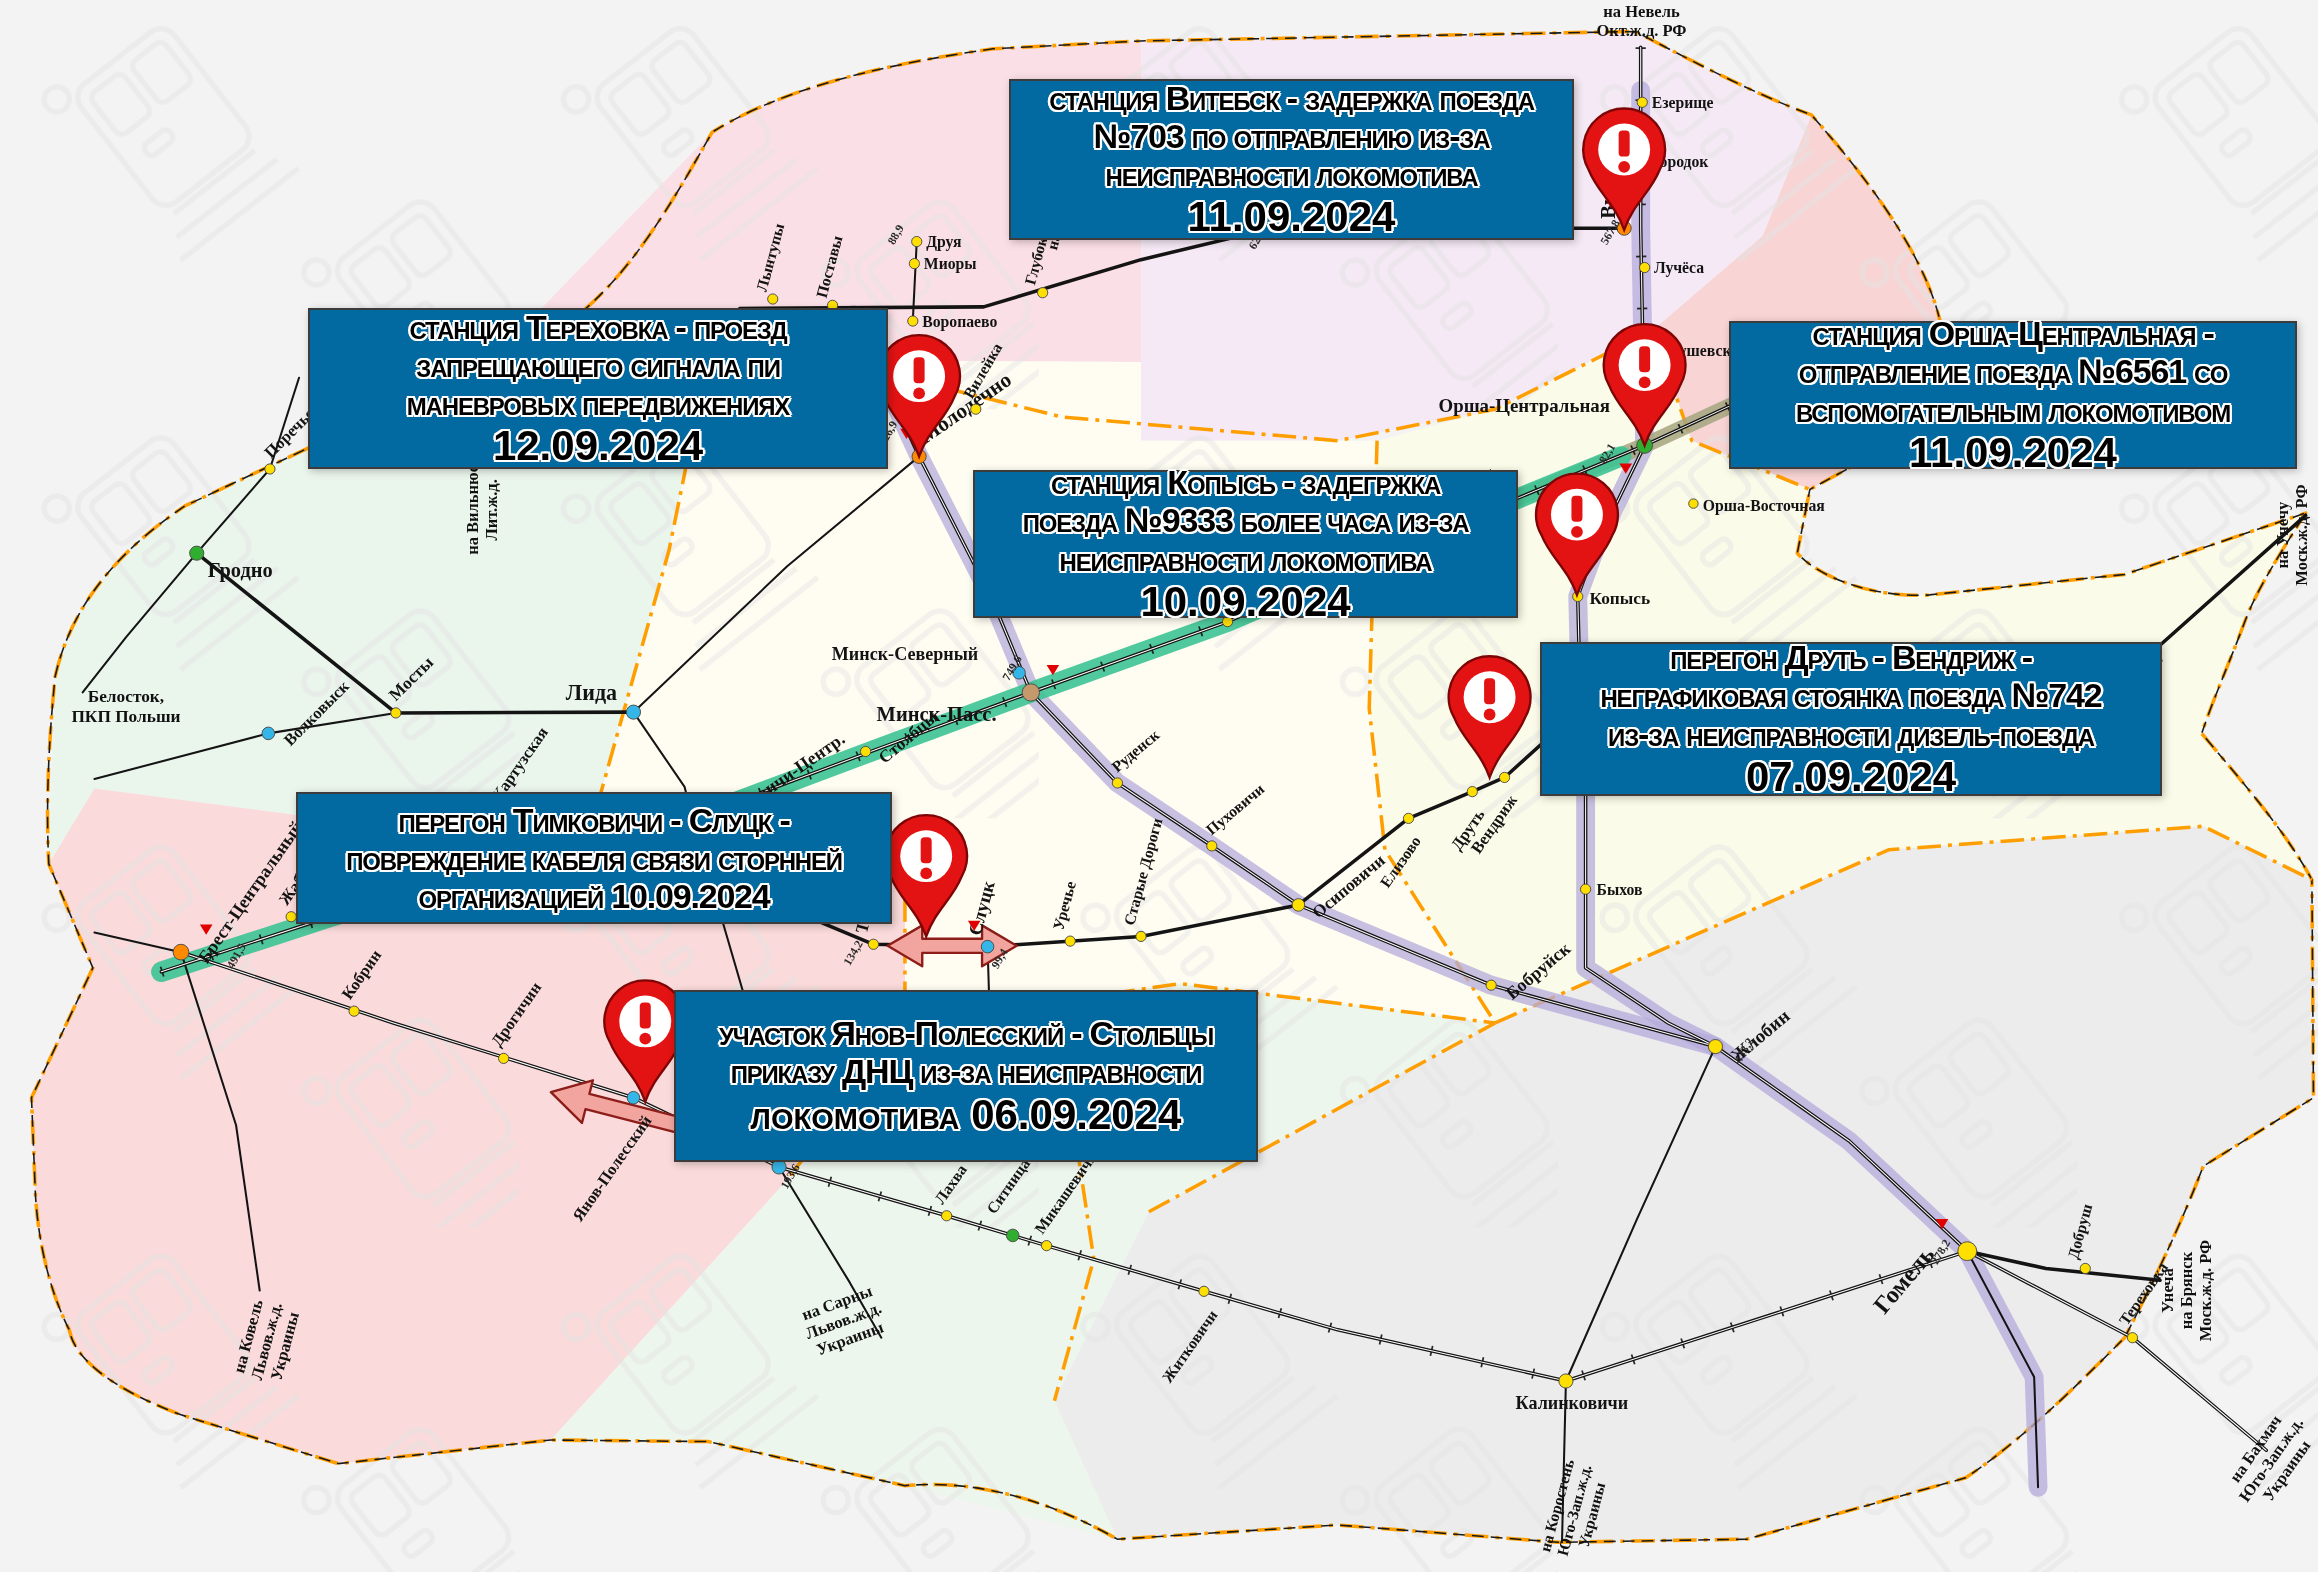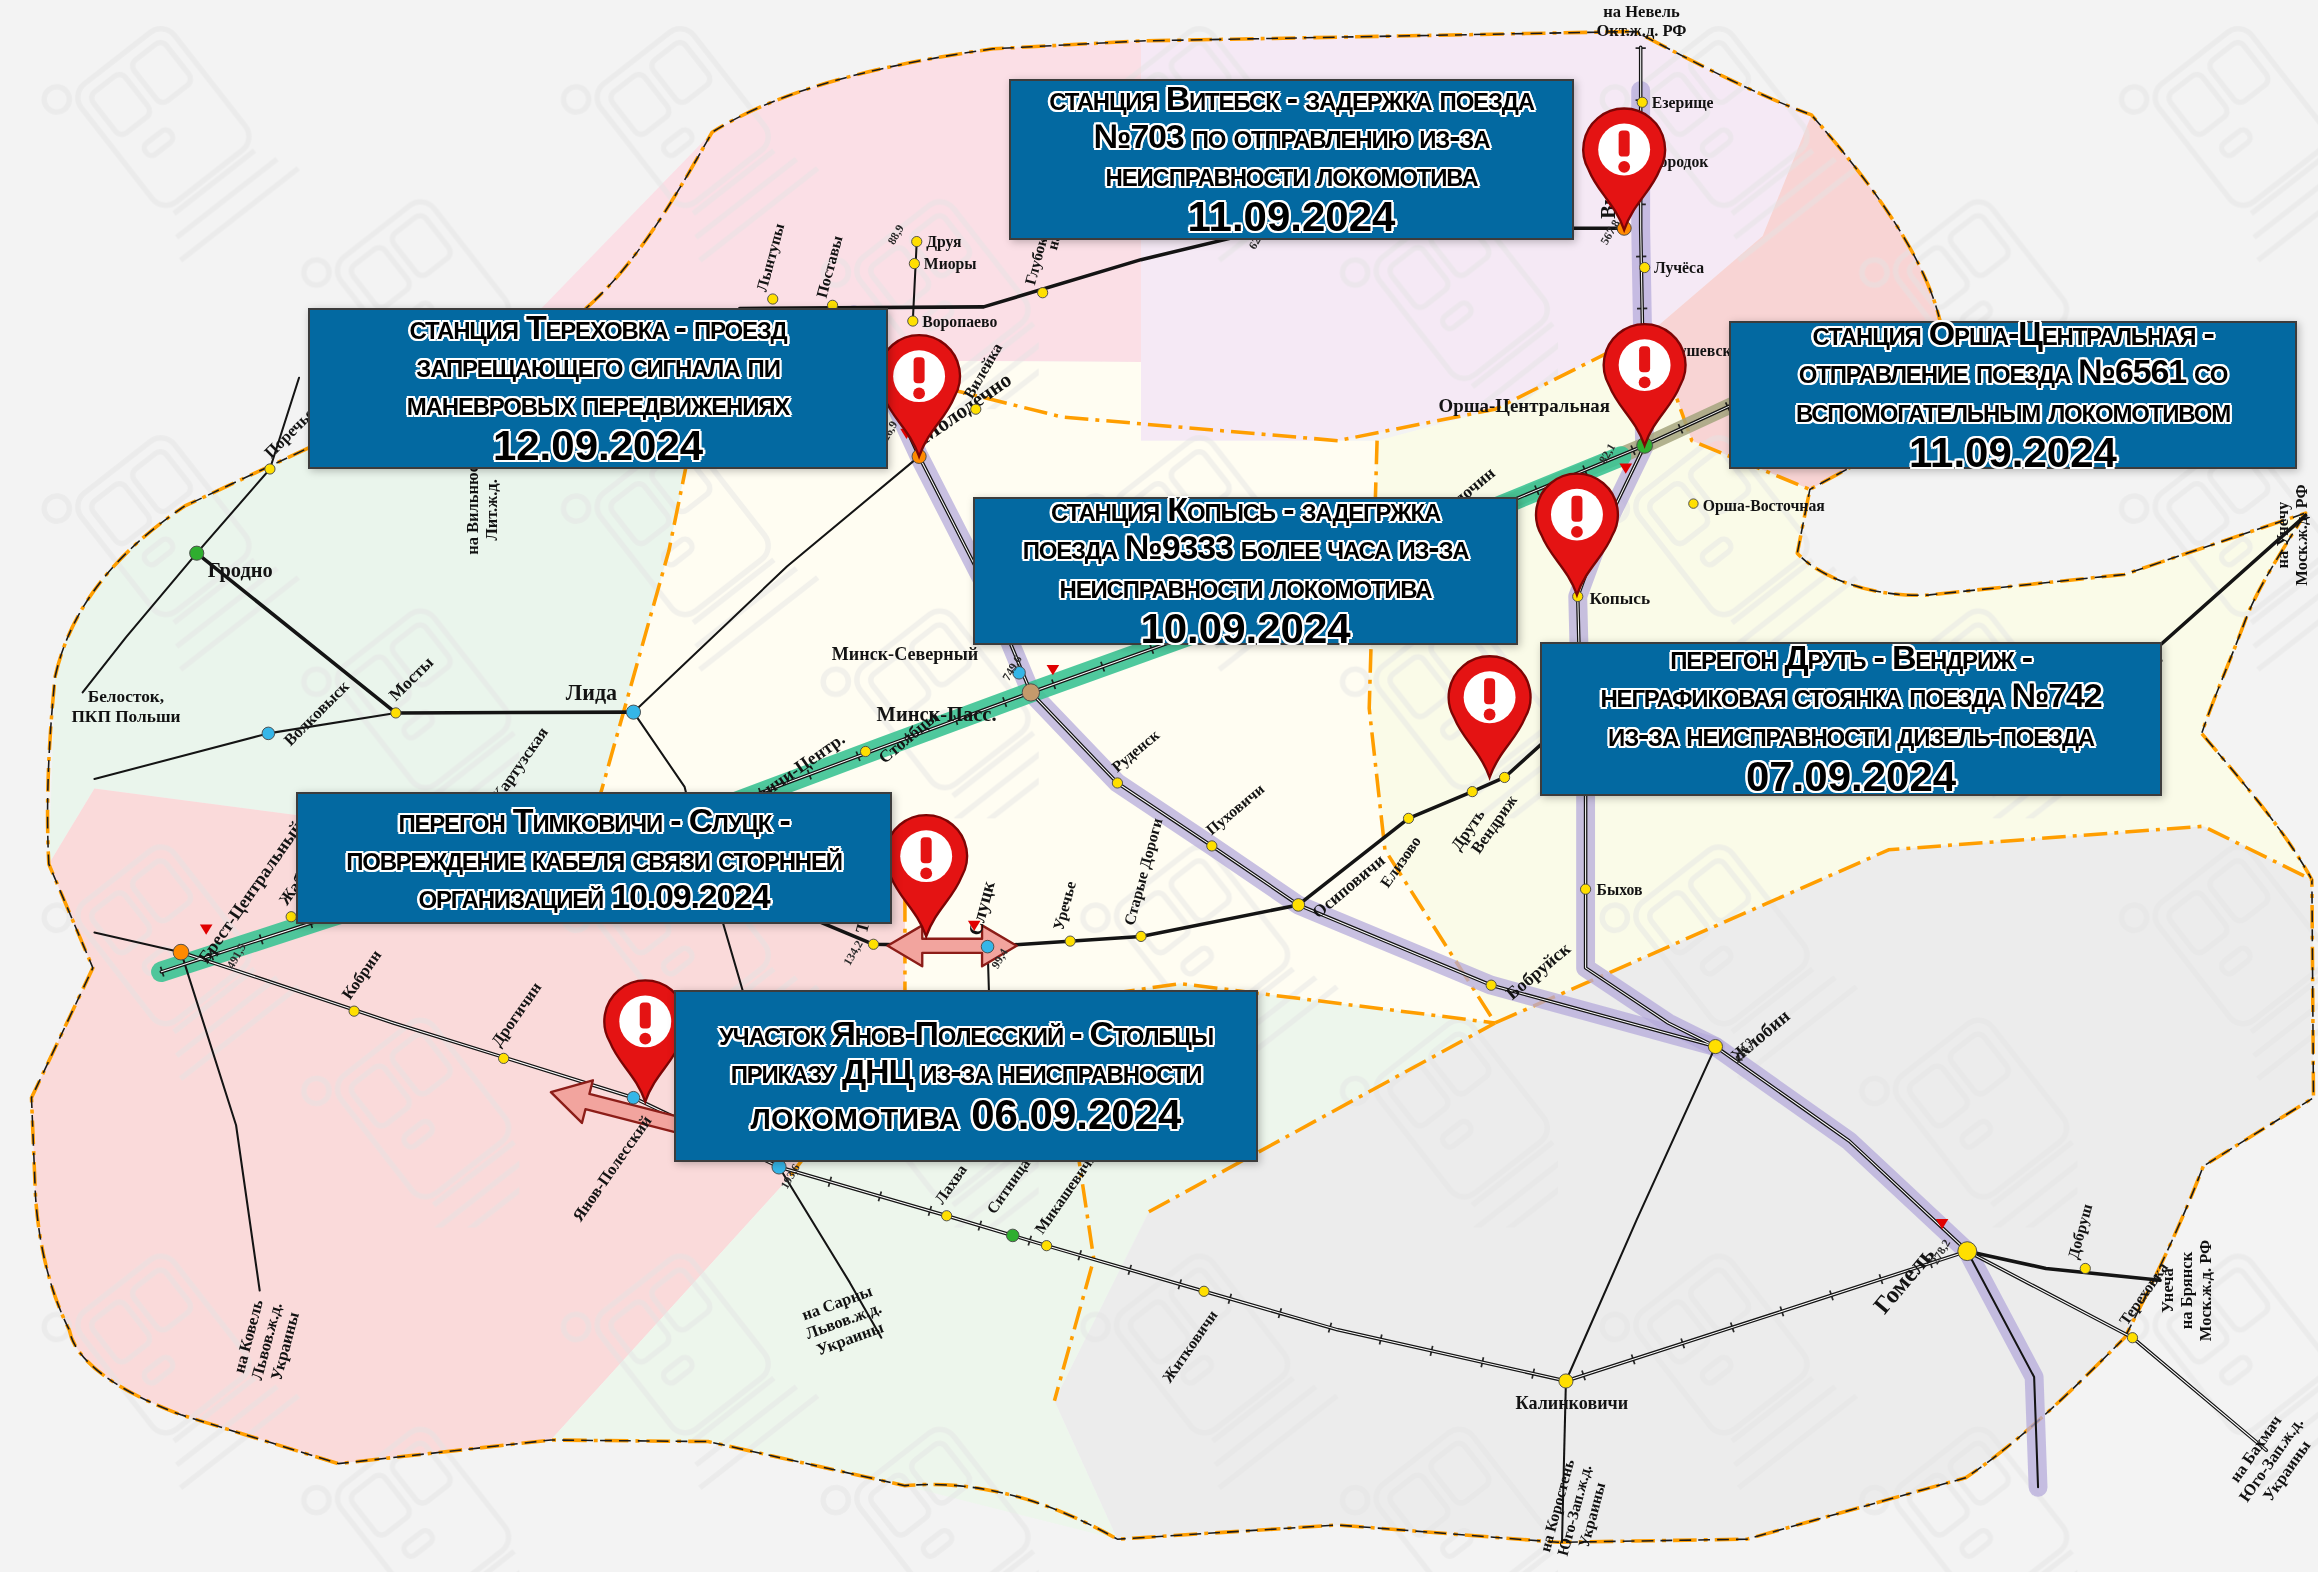--- a/index.html
+++ b/index.html
@@ -487,21 +487,21 @@
   <span class="co-line">запрещающего сигнала пи</span>
   <span class="co-line">маневровых передвижениях</span>
   <span class="co-line co-date">12.09.2024</span>
 </div>
 <div class="callout" style="left: 1729px; top: 321px; width: 568px; height: 148px; text-align: center;">
   <span class="co-line">станция Орша-Центральная -</span>
   <span class="co-line">отправление поезда №6561 со</span>
   <span class="co-line">вспомогательным локомотивом</span>
   <span class="co-line co-date">11.09.2024</span>
 </div>
-<div class="callout" style="left: 973px; top: 470px; width: 545px; height: 148px; margin-top: 27px;">
+<div class="callout" style="left: 973px; top: 470px; width: 545px; height: 148px;">
   <span class="co-line">станция Копысь - задегржка</span>
   <span class="co-line">поезда №9333 более часа из-за</span>
   <span class="co-line">неисправности локомотива</span>
   <span class="co-line co-date">10.09.2024</span>
 </div>
 <div class="callout" style="left: 1540px; top: 642px; width: 622px; height: 154px;">
   <span class="co-line">перегон Друть - Вендриж -</span>
   <span class="co-line">неграфиковая стоянка поезда №742</span>
   <span class="co-line">из-за неисправности дизель-поезда</span>
   <span class="co-line co-date">07.09.2024</span>

